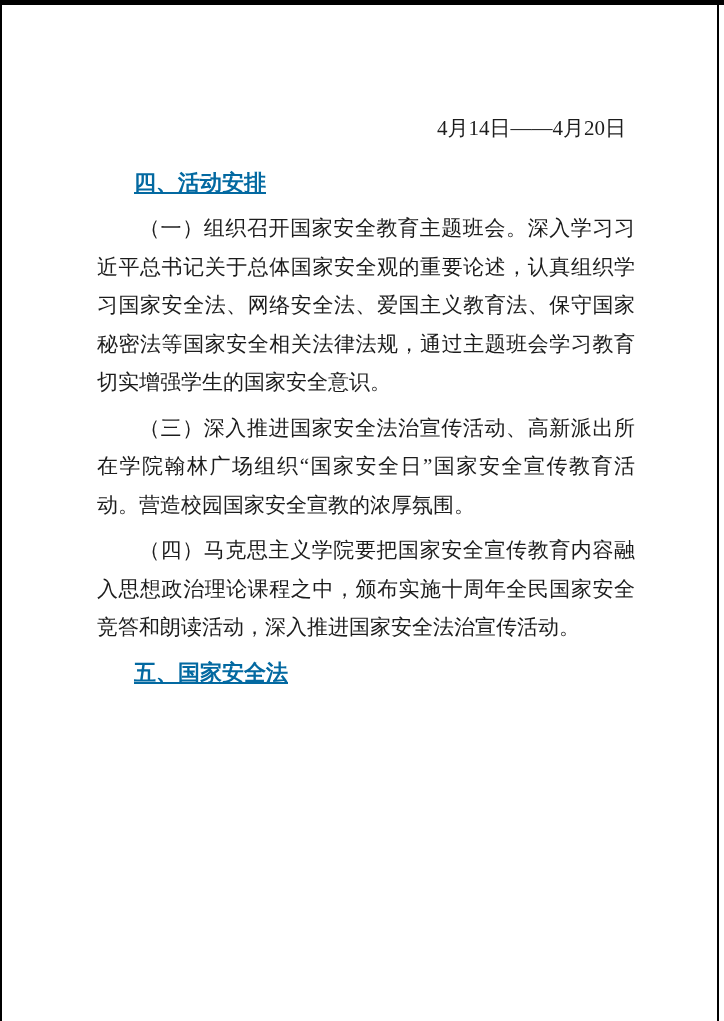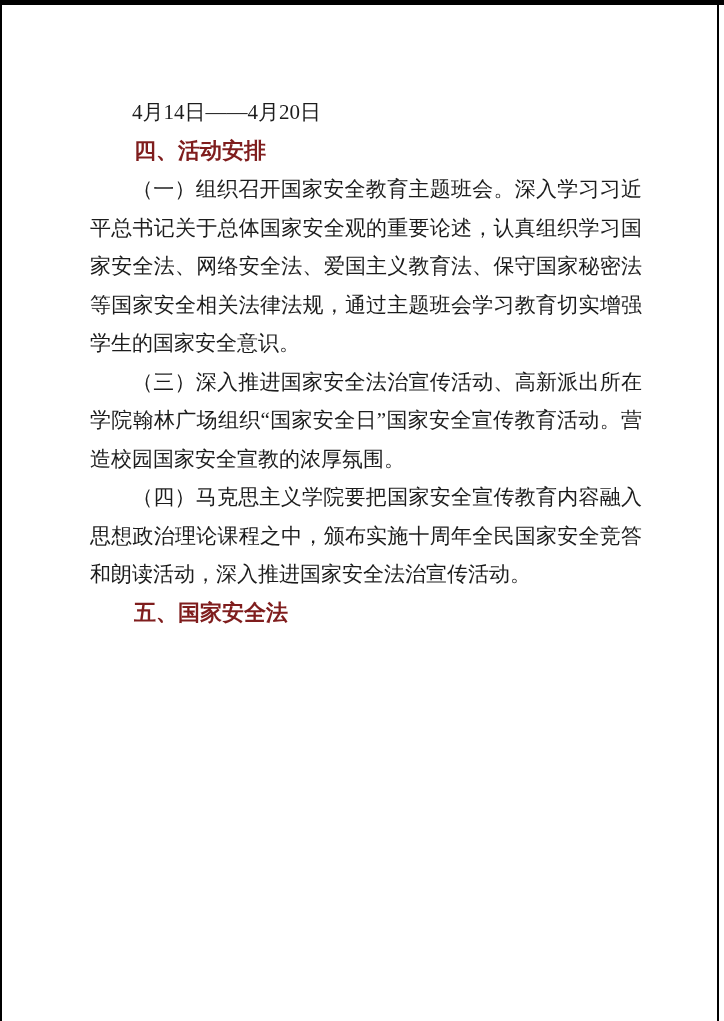--- a/index.html
+++ b/index.html
@@ -37,36 +37,38 @@
     position: absolute;
     left: 90px;
     top: 93px;
     width: 552px;
     color: #1c1c1c;
     font-size: 21px;
     line-height: 38.5px;
   }
   .body-line {
     text-indent: 2em;
-    margin: 0;
+    margin: 16px;
     white-space: nowrap;
+    text-align: right;
   }
   .para {
     text-indent: 2em;
     text-align: justify;
-    margin: 0;
+    margin: 7px;
   }
   .heading {
     font-family: "Liberation Sans", "DejaVu Sans", sans-serif;
     font-weight: bold;
     font-size: 22px;
-    color: #7f1d1d;
+    color: #0369a1;
     text-indent: 2em;
     margin: 0;
     line-height: 38.5px;
+    text-decoration: underline;
   }
 </style>
 </head>
 <body>
 
 <div class="page">
   <div class="frame-top"></div>
   <div class="frame-left"></div>
   <div class="frame-right"></div>
 

